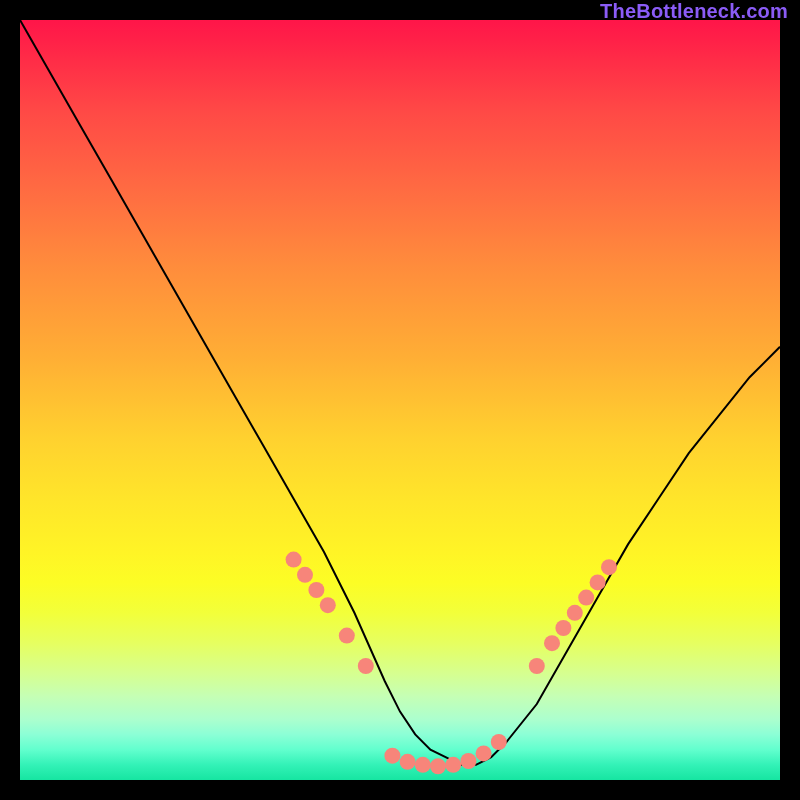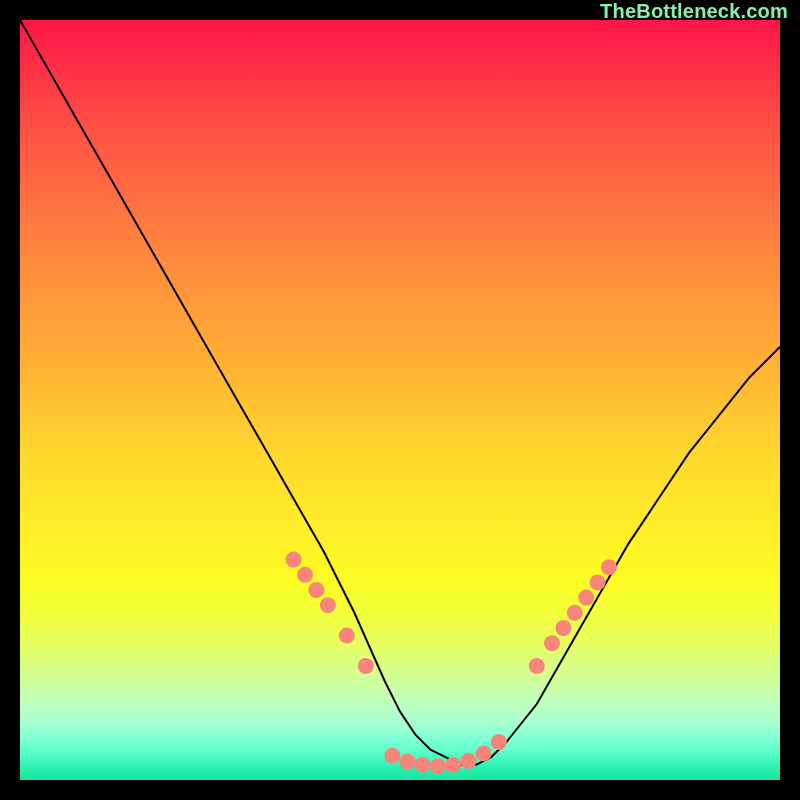--- a/index.html
+++ b/index.html
@@ -42,21 +42,21 @@
       #8cffd6 94%,
       #62ffce 96%,
       #33f2b7 98%,
       #16e5a1 100%);
   }
   .watermark {
     position: absolute;
     top: 0px;
     right: 12px;
     font-size: 20px;
-    color: #86efac;
+    color: #8b5cf6;
     font-weight: bold;
     letter-spacing: 0.2px;
   }
   svg.overlay {
     position: absolute;
     left: 20px;
     top: 20px;
     width: 760px;
     height: 760px;
     pointer-events: none;

